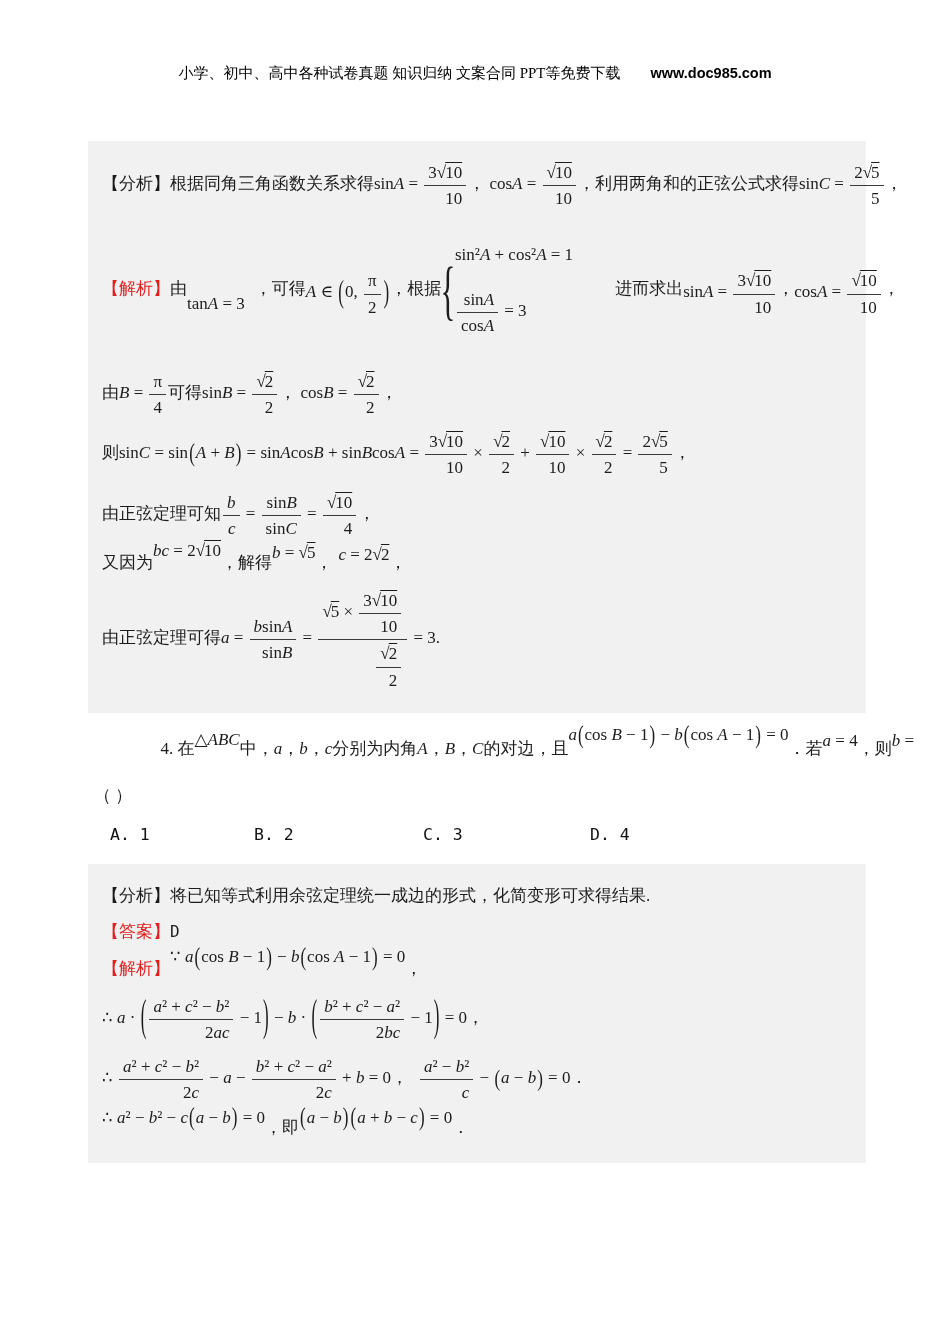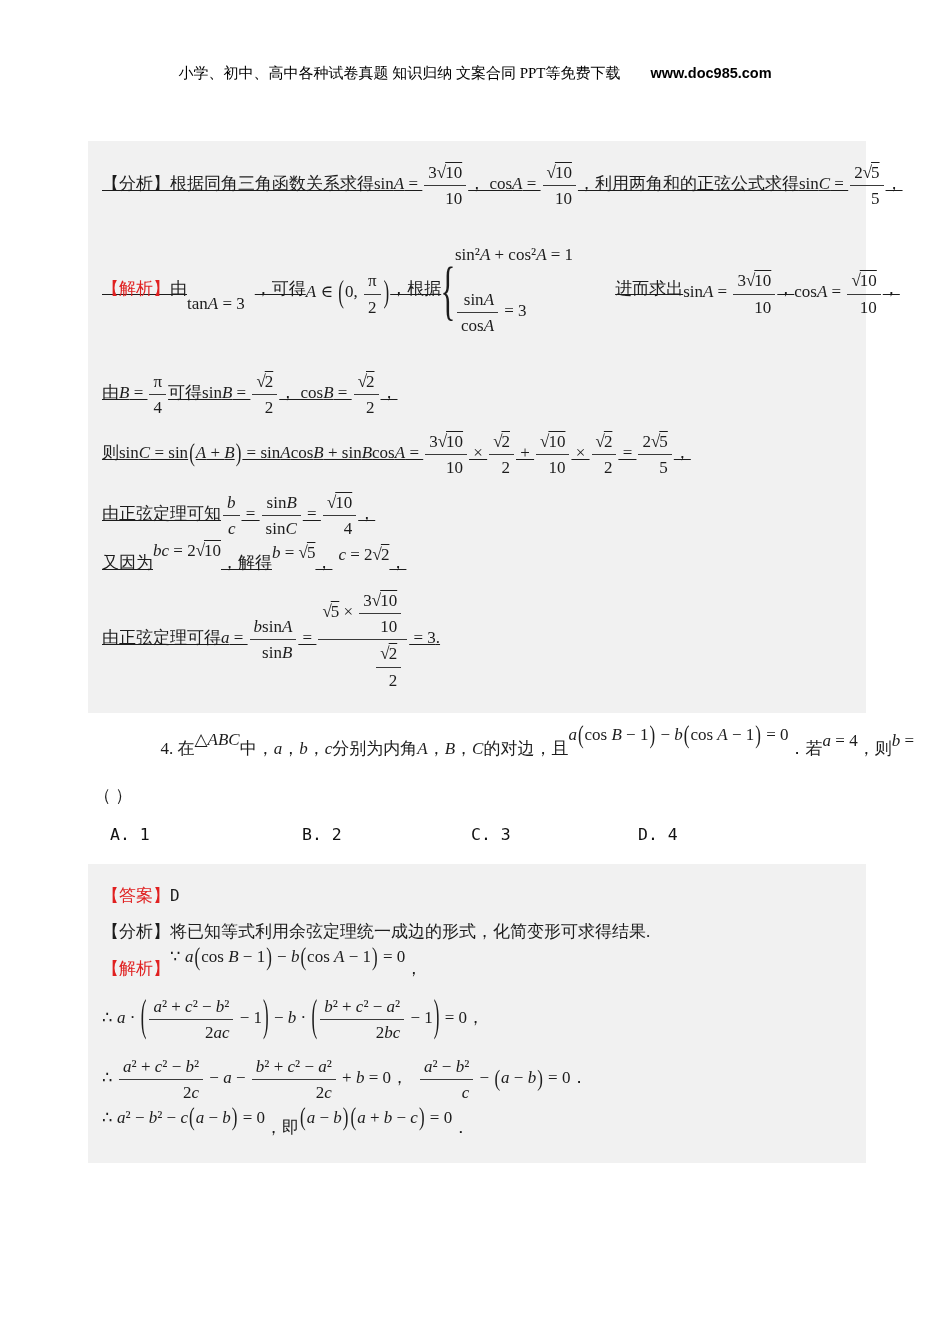--- a/index.html
+++ b/index.html
@@ -6,21 +6,21 @@
   body{width:950px;height:1344px;background:#ffffff;overflow:hidden;
        font-family:"Liberation Serif","DejaVu Serif",serif;color:#1c1c1c;}
   .page{position:relative;width:950px;height:1344px;background:#fff;}
 
   
   .header{padding-top:64px;text-align:center;font-size:15px;color:#000;white-space:nowrap;}
   .header .site{margin-left:30px;font-family:"Liberation Sans","DejaVu Sans",sans-serif;font-weight:bold;font-size:14.5px;}
 
   
   .gray{margin:0 84px 0 88px;background:#f1f1f1;padding:8px 8px 10px 8px;}
-  .gray1{margin-top:58px;text-decoration:underline;}
+  .gray1{margin-top:58px;}
   .gray2{margin-top:20px;}
 
   
   .line{margin:12px 6px;font-size:17px;line-height:1.45;white-space:nowrap;}
   .mt{font-family:"Liberation Serif","DejaVu Serif","DejaVu Sans",serif;}
   .mv{font-family:"Liberation Serif","DejaVu Serif",serif;font-style:italic;}
   .red{color:#e02020;}
   .ans{font-family:"DejaVu Sans Mono","Liberation Mono",monospace;font-size:16px;}
   .gap{display:inline-block;}
 
@@ -42,21 +42,21 @@
   .grp{display:inline-block;}
 
   
   .question{margin-left:88px;margin-right:30px;}
   .stem{margin-top:24px;font-size:17px;text-align:right;}
   .paren{margin-top:22px;font-size:17px;}
   .options{display:flex;margin-top:16px;padding-left:22px;
            font-family:"DejaVu Sans Mono","Liberation Mono",monospace;font-size:16.5px;color:#111;}
   .opt{display:inline-block;}
   .opt:nth-child(1){width:144px;}
-  .opt:nth-child(2){width:169px;margin-left:48px;}
+  .opt:nth-child(2){width:169px;}
   .opt:nth-child(3){width:167px;}
 </style>
 </head>
 <body>
 
 <div class="page">
 
   <div class="header">
     <span>小学、初中、高中各种试卷真题 知识归纳 文案合同 PPT等免费下载</span><span class="site">www.doc985.com</span>
   </div>
@@ -82,21 +82,21 @@
     <div class="line paren">（    ）</div>
     <div class="options">
       <span class="opt">A. 1</span>
       <span class="opt">B. 2</span>
       <span class="opt">C. 3</span>
       <span class="opt">D. 4</span>
     </div>
   </section>
 
   <section class="gray gray2">
+    <div class="line"><span class="mt">【分析】将已知等式利用余弦定理统一成边的形式，化简变形可求得结果.</span></div>
     <div class="line"><span class="mt red">【答案】</span><span class="mt ans">D</span></div>
-    <div class="line"><span class="mt">【分析】将已知等式利用余弦定理统一成边的形式，化简变形可求得结果.</span></div>
     <div class="line"><span class="mt red">【解析】</span><span class="grp" style="position: relative; top: -12px;"><span class="mt">∵ </span><span class="mv">a</span><span class="bp" style="transform: scaleY(1.5);">(</span><span class="mt">cos </span><span class="mv">B</span><span class="mt"> − 1</span><span class="bp" style="transform: scaleY(1.5);">)</span><span class="mt"> − </span><span class="mv">b</span><span class="bp" style="transform: scaleY(1.5);">(</span><span class="mt">cos </span><span class="mv">A</span><span class="mt"> − 1</span><span class="bp" style="transform: scaleY(1.5);">)</span><span class="mt"> = 0</span></span><span class="mt">，</span></div>
     <div class="line"><span class="mt">∴ </span><span class="mv">a</span><span class="mt"> · </span><span class="bp" style="transform: scaleY(2.6);">(</span><span class="frac"><span class="num"><span class="mv">a</span><span class="mt">² + </span><span class="mv">c</span><span class="mt">² − </span><span class="mv">b</span><span class="mt">²</span></span><span class="den"><span class="mt">2</span><span class="mv">ac</span></span></span><span class="mt"> − 1</span><span class="bp" style="transform: scaleY(2.6);">)</span><span class="mt"> − </span><span class="mv">b</span><span class="mt"> · </span><span class="bp" style="transform: scaleY(2.6);">(</span><span class="frac"><span class="num"><span class="mv">b</span><span class="mt">² + </span><span class="mv">c</span><span class="mt">² − </span><span class="mv">a</span><span class="mt">²</span></span><span class="den"><span class="mt">2</span><span class="mv">bc</span></span></span><span class="mt"> − 1</span><span class="bp" style="transform: scaleY(2.6);">)</span><span class="mt"> = 0</span><span class="mt">，</span></div>
     <div class="line"><span class="mt">∴ </span><span class="frac"><span class="num"><span class="mv">a</span><span class="mt">² + </span><span class="mv">c</span><span class="mt">² − </span><span class="mv">b</span><span class="mt">²</span></span><span class="den"><span class="mt">2</span><span class="mv">c</span></span></span><span class="mt"> − </span><span class="mv">a</span><span class="mt"> − </span><span class="frac"><span class="num"><span class="mv">b</span><span class="mt">² + </span><span class="mv">c</span><span class="mt">² − </span><span class="mv">a</span><span class="mt">²</span></span><span class="den"><span class="mt">2</span><span class="mv">c</span></span></span><span class="mt"> + </span><span class="mv">b</span><span class="mt"> = 0</span><span class="mt">，</span><span class="gap" style="width: 10px;"></span><span class="frac"><span class="num"><span class="mv">a</span><span class="mt">² − </span><span class="mv">b</span><span class="mt">²</span></span><span class="den"><span class="mv">c</span></span></span><span class="mt"> − </span><span class="bp" style="transform: scaleY(1.4);">(</span><span class="mv">a</span><span class="mt"> − </span><span class="mv">b</span><span class="bp" style="transform: scaleY(1.4);">)</span><span class="mt"> = 0</span><span class="mt">．</span></div>
     <div class="line"><span class="grp" style="position: relative; top: -10px;"><span class="mt">∴ </span><span class="mv">a</span><span class="mt">² − </span><span class="mv">b</span><span class="mt">² − </span><span class="mv">c</span><span class="bp" style="transform: scaleY(1.5);">(</span><span class="mv">a</span><span class="mt"> − </span><span class="mv">b</span><span class="bp" style="transform: scaleY(1.5);">)</span><span class="mt"> = 0</span></span><span class="mt">，即</span><span class="grp" style="position: relative; top: -10px;"><span class="bp" style="transform: scaleY(1.5);">(</span><span class="mv">a</span><span class="mt"> − </span><span class="mv">b</span><span class="bp" style="transform: scaleY(1.5);">)</span><span class="bp" style="transform: scaleY(1.5);">(</span><span class="mv">a</span><span class="mt"> + </span><span class="mv">b</span><span class="mt"> − </span><span class="mv">c</span><span class="bp" style="transform: scaleY(1.5);">)</span><span class="mt"> = 0</span></span><span class="mt">．</span></div>
   </section>
 
 </div>
 
 </body></html>

